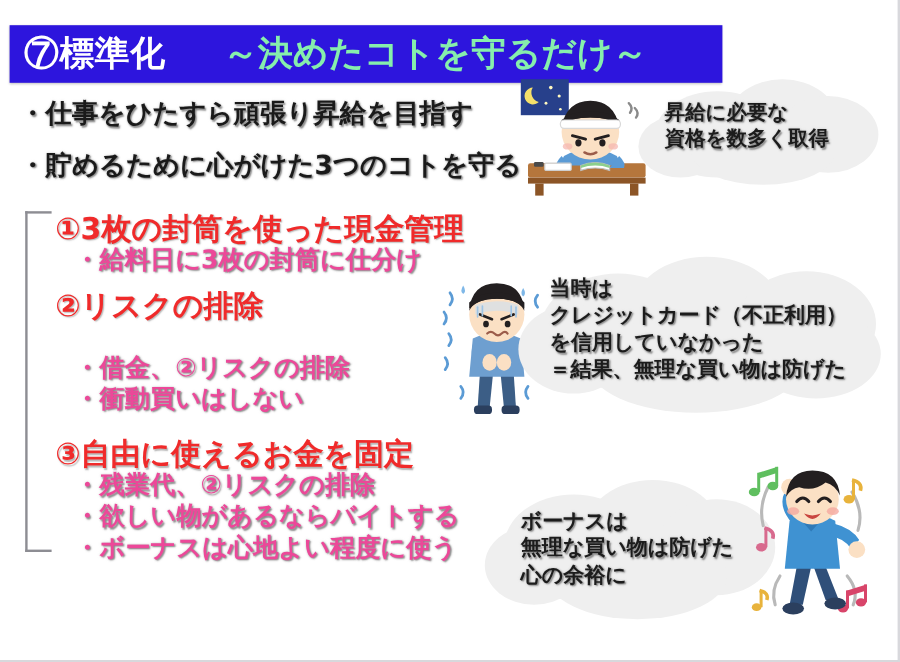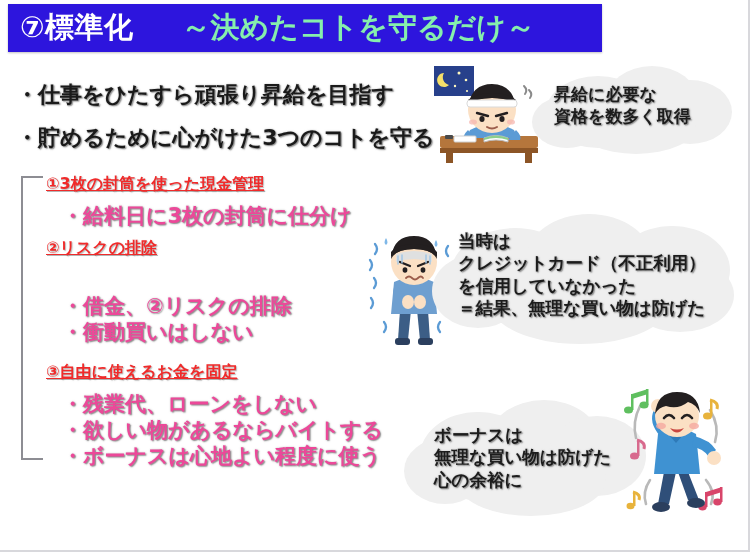--- a/index.html
+++ b/index.html
@@ -15,25 +15,26 @@
     background:#ffffff;
     box-sizing:border-box;
     border-right:2px solid #d8d8dc;
     border-bottom:2px solid #d8d8dc;
     overflow:hidden;
   }
 
   
   #title-bar{
     position:absolute;
-    left:8px;top:4px;
+    left:8px;top:21px;
     width:594px;height:48px;
     background:#2d15dd;
     display:flex;align-items:center;
     box-shadow:0 1px 2px rgba(0,0,0,.25);
+    font-family:Liberation Mono, monospace;
   }
   #title-bar .t-num{
     color:#ffffff;
     font-size:29px;font-weight:700;
     letter-spacing:.5px;
     margin-left:12px;
     white-space:nowrap;
   }
   #title-bar .t-sub{
     color:#86efac;
@@ -65,26 +66,25 @@
     width:22px;height:284px;
     border-left:2px solid #8d8d93;
     border-top:2px solid #8d8d93;
     border-bottom:2px solid #8d8d93;
     box-sizing:border-box;
   }
 
   .grp-head{
     position:absolute;
     left:46px;
-    font-size:16px;
+    font-size:25px;
     font-weight:700;
     color:#f02a2a;
     white-space:nowrap;
     text-shadow:1px 1px 1.2px rgba(150,150,150,.7);
-    text-decoration:underline;
   }
   .grp-item{
     position:absolute;
     left:62px;
     font-size:21px;
     font-weight:700;
     color:#ec4899;
     white-space:nowrap;
   }
   #h1{top:174px;}
@@ -146,21 +146,21 @@
   <div id="group-bracket"></div>
 
   <div class="grp-head" id="h1">①3枚の封筒を使った現金管理</div>
   <div class="grp-item tshadow" id="i1-0">・給料日に3枚の封筒に仕分け</div>
 
   <div class="grp-head" id="h2">②リスクの排除</div>
   <div class="grp-item tshadow" id="i2-1">・借金、②リスクの排除</div>
   <div class="grp-item tshadow" id="i2-2">・衝動買いはしない</div>
 
   <div class="grp-head" id="h3">③自由に使えるお金を固定</div>
-  <div class="grp-item tshadow" id="i3-0">・残業代、ローンをしない</div>
+  <div class="grp-item tshadow" id="i3-0">・残業代、②リスクの排除</div>
   <div class="grp-item tshadow" id="i3-1">・欲しい物があるならバイトする</div>
   <div class="grp-item tshadow" id="i3-2">・ボーナスは心地よい程度に使う</div>
 
   <div id="ill-study" class="ill">
     <svg width="118" height="100" viewBox="0 0 118 100">
 
       <rect x="2" y="2" width="40" height="30" fill="#27408b"></rect>
       <path d="M12 9 a7 7 0 1 0 5 12 a8 8 0 0 1 -5 -12 z" fill="#f5e06a"></path>
       <circle cx="27" cy="9" r="1.5" fill="#fff8c0"></circle>
       <circle cx="34" cy="16" r="1.3" fill="#fff8c0"></circle>

